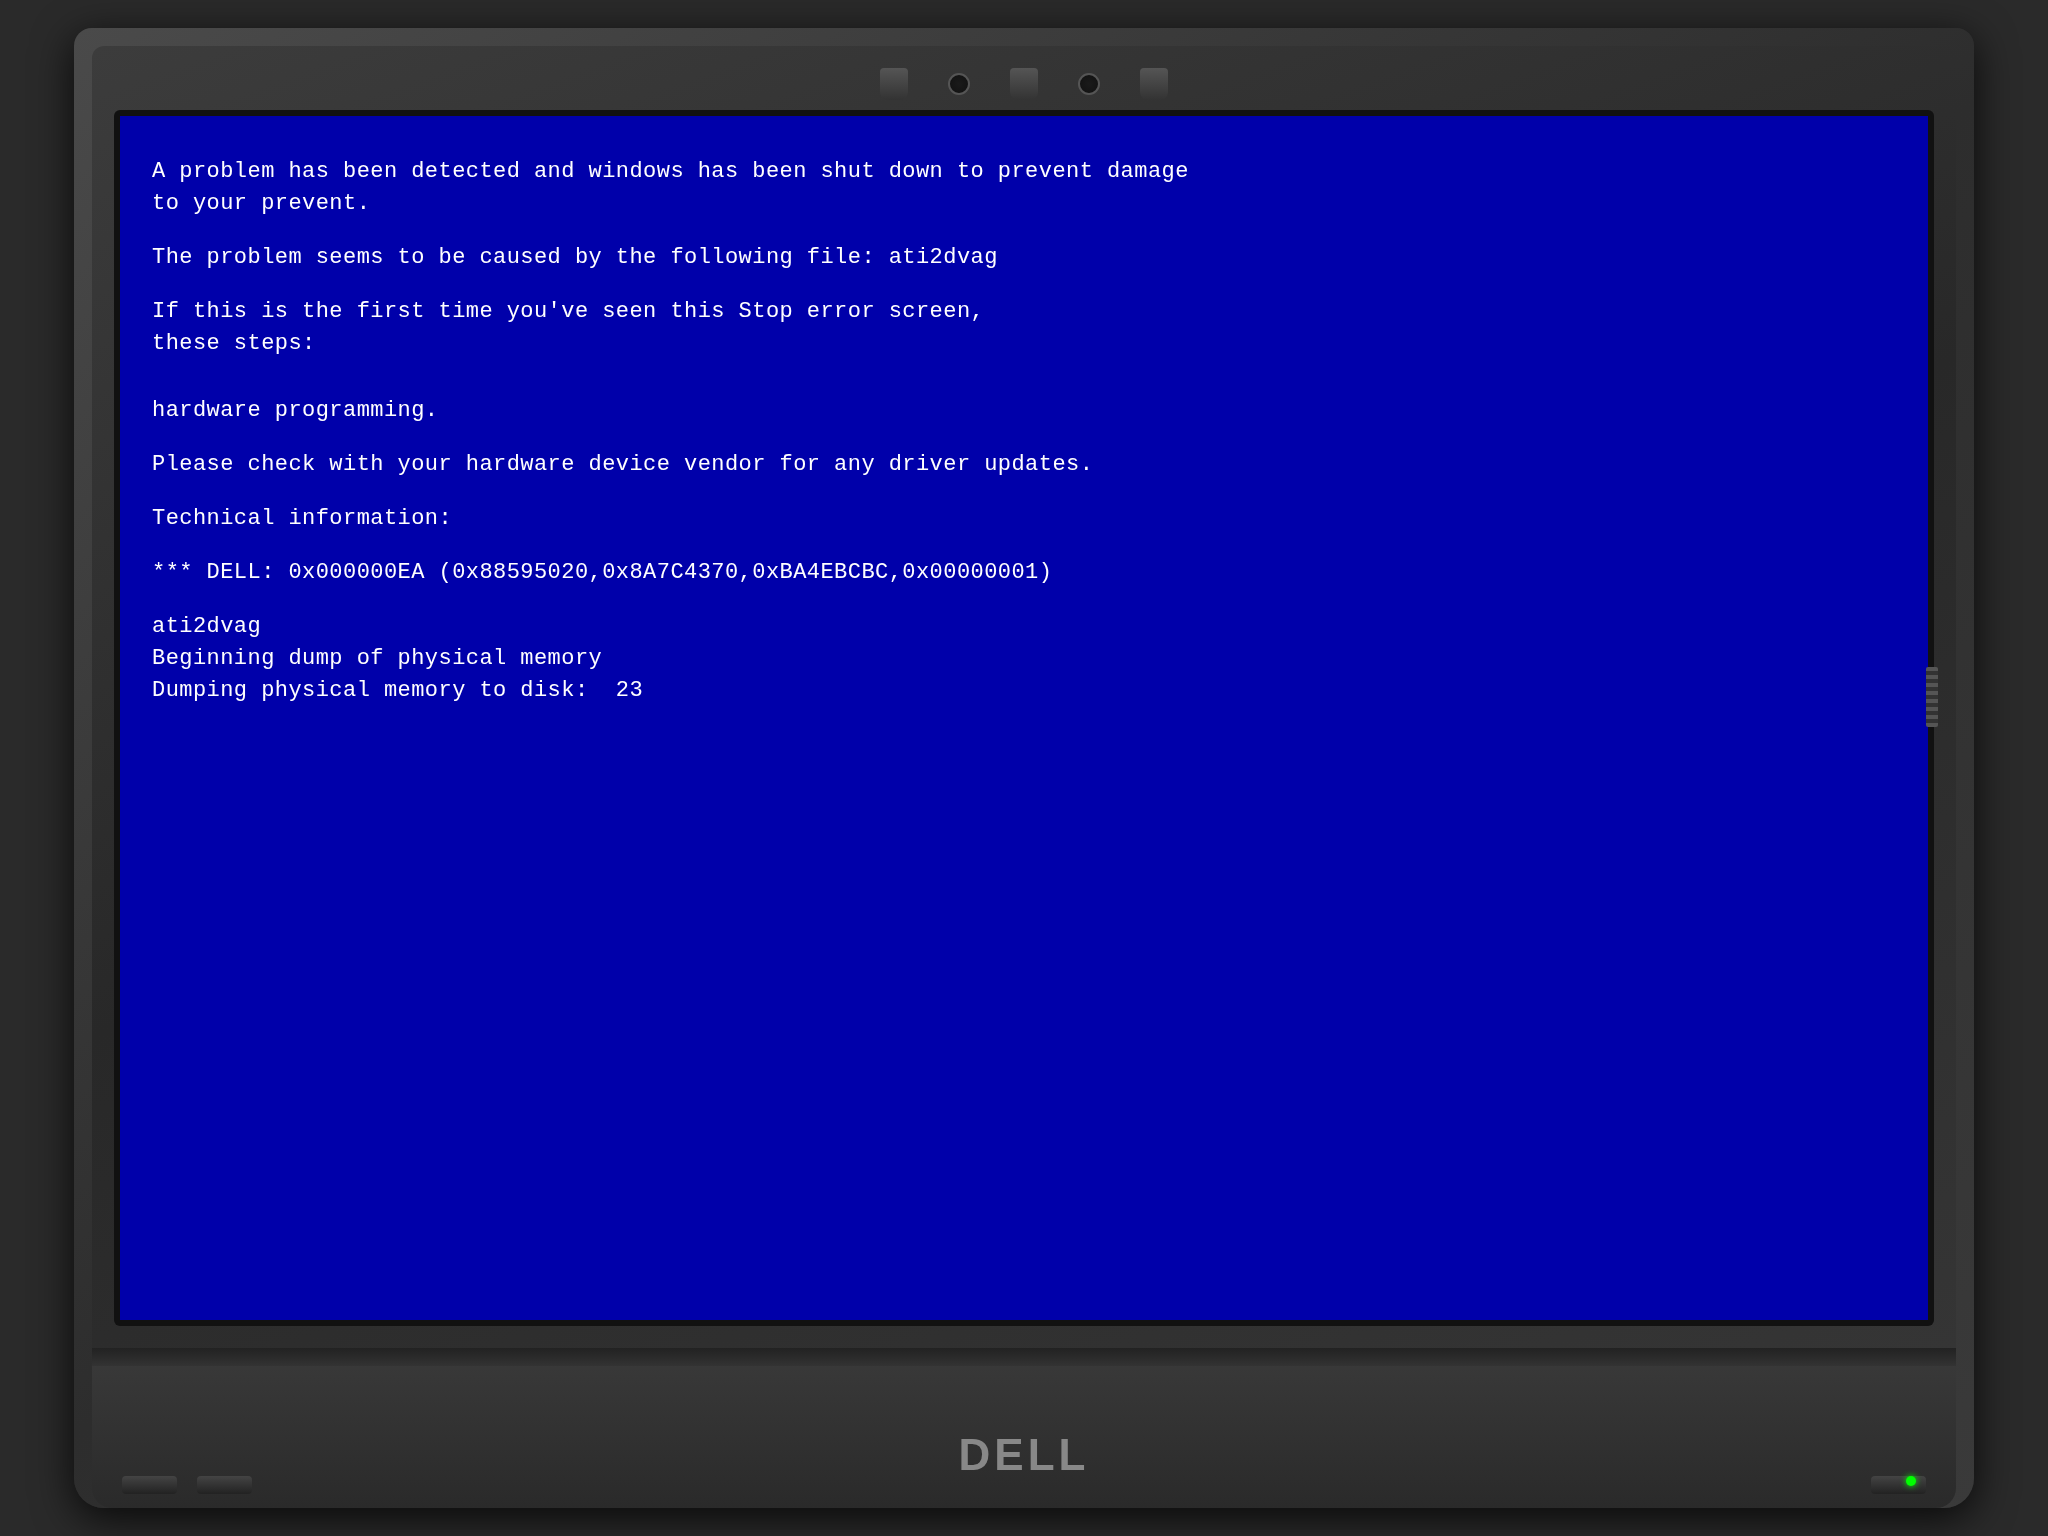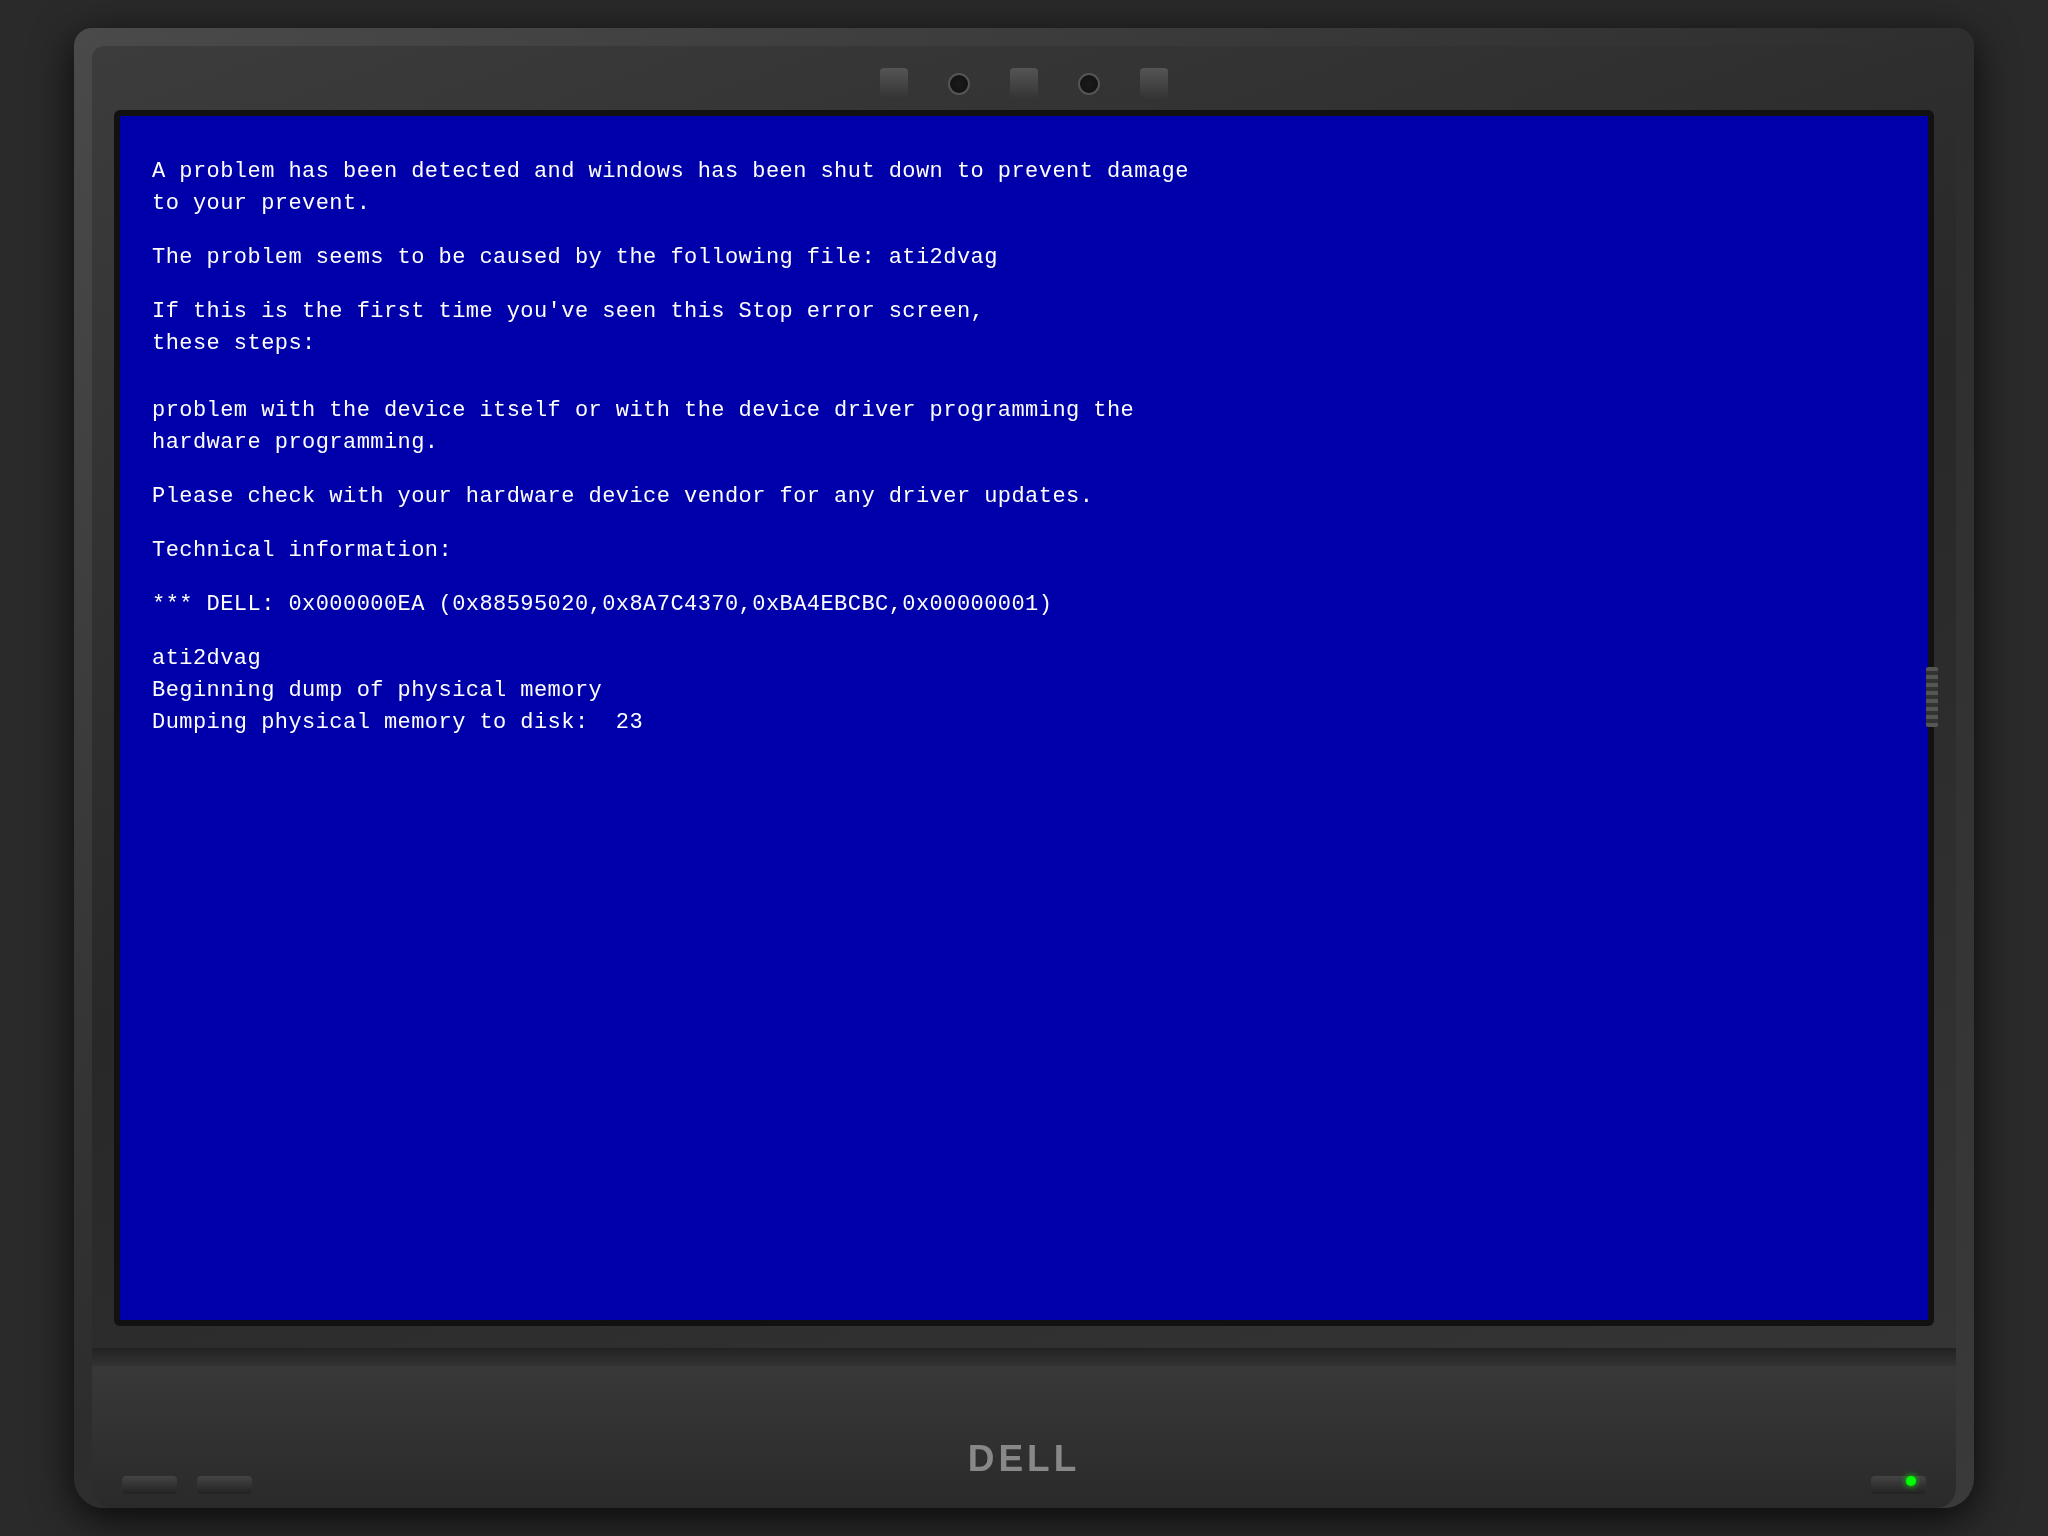--- a/index.html
+++ b/index.html
@@ -112,21 +112,21 @@
       flex-direction: column;
       align-items: center;
       justify-content: flex-end;
       padding-bottom: 18px;
       position: relative;
     }
 
     .dell-logo {
       font-family: Arial Black, Arial, sans-serif;
       font-weight: 900;
-      font-size: 37px;
+      font-size: 44px;
       color: #888;
       letter-spacing: 4px;
       text-transform: uppercase;
       margin-bottom: 10px;
       margin-top: 34px;
     }
 
     .hinge-area {
       width: 100%;
       height: 18px;
@@ -193,21 +193,20 @@
     <div class="screen-bezel">
       <div class="bsod-screen">
         <div class="bsod-text">A problem has been detected and windows has been shut down to prevent damage</div>
         <div class="bsod-text">to your prevent.</div>
         <div class="bsod-gap"></div>
         <div class="bsod-text">The problem seems to be caused by the following file: ati2dvag</div>
         <div class="bsod-gap"></div>
         <div class="bsod-text">If this is the first time you've seen this Stop error screen,</div>
         <div class="bsod-text">these steps:</div>
         <div class="bsod-gap-lg"></div>
-        <div class="bsod-text">problem with the device itself or with the device driver programming the</div>
         <div class="bsod-text">hardware programming.</div>
         <div class="bsod-gap"></div>
         <div class="bsod-text">Please check with your hardware device vendor for any driver updates.</div>
         <div class="bsod-gap"></div>
         <div class="bsod-text">Technical information:</div>
         <div class="bsod-gap"></div>
         <div class="bsod-text">*** DELL: 0x000000EA (0x88595020,0x8A7C4370,0xBA4EBCBC,0x00000001)</div>
         <div class="bsod-gap"></div>
         <div class="bsod-text">ati2dvag</div>
         <div class="bsod-text">Beginning dump of physical memory</div>

